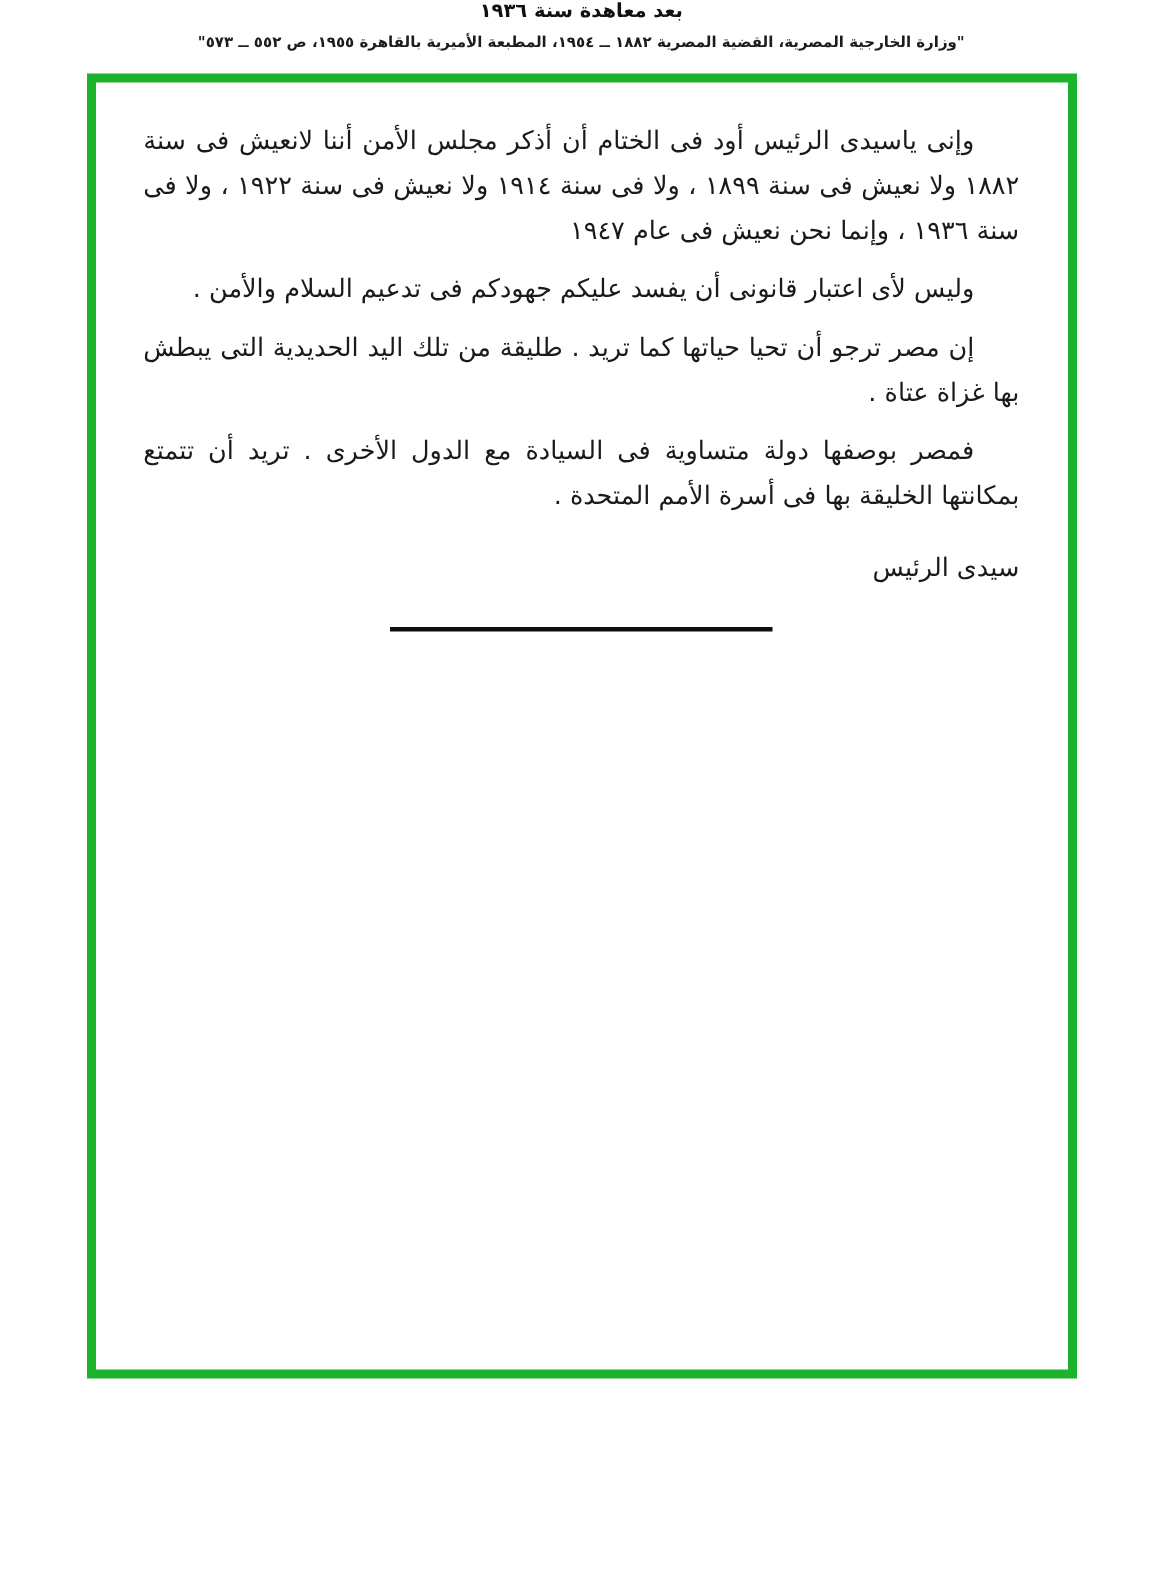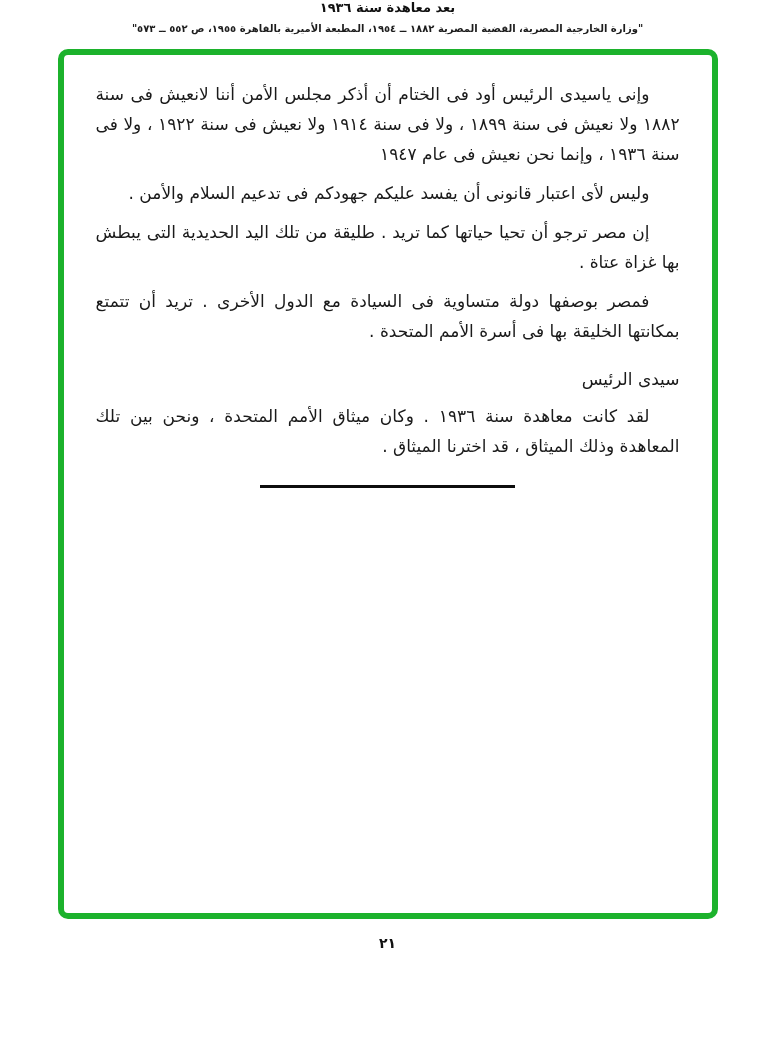--- a/index.html
+++ b/index.html
@@ -37,21 +37,21 @@
     font-size: 10px;
     font-weight: bold;
     color: #1c1c1c;
   }
   .frame {
     box-sizing: border-box;
     width: 660px;
     height: 870px;
     margin: 15px auto 0 auto;
     border: 6px solid #1cb22c;
-    border-radius: 10px;
+    border-radius: 0;
     background: #ffffff;
     padding: 24px 32px 0 32px;
     direction: rtl;
   }
   .frame p.body-par {
     margin: 0 0 9px 0;
     font-size: 17px;
     line-height: 30px;
     color: #1a1a1a;
     text-align: justify;
@@ -100,20 +100,18 @@
   </div>
 
   <div class="frame">
     <p class="body-par">وإنى ياسيدى الرئيس أود فى الختام أن أذكر مجلس الأمن أننا لانعيش فى سنة ١٨٨٢ ولا نعيش فى سنة ١٨٩٩ ، ولا فى سنة ١٩١٤ ولا نعيش فى سنة ١٩٢٢ ، ولا فى سنة ١٩٣٦ ، وإنما نحن نعيش فى عام ١٩٤٧</p>
     <p class="body-par">وليس لأى اعتبار قانونى أن يفسد عليكم جهودكم فى تدعيم السلام والأمن .</p>
     <p class="body-par">إن مصر ترجو أن تحيا حياتها كما تريد . طليقة من تلك اليد الحديدية التى يبطش بها غزاة عتاة .</p>
     <p class="body-par">فمصر بوصفها دولة متساوية فى السيادة مع الدول الأخرى . تريد أن تتمتع بمكانتها الخليقة بها فى أسرة الأمم المتحدة .</p>
 
     <div class="subheading">سيدى الرئيس</div>
 
-    <p class="closing-par">لقد كانت معاهدة سنة ١٩٣٦ . وكان ميثاق الأمم المتحدة ، ونحن بين تلك المعاهدة وذلك الميثاق ، قد اخترنا الميثاق .</p>
 
     <div class="divider"></div>
   </div>
 
-  <div class="page-number">٢١</div>
 
 </div>
 
 </body></html>

